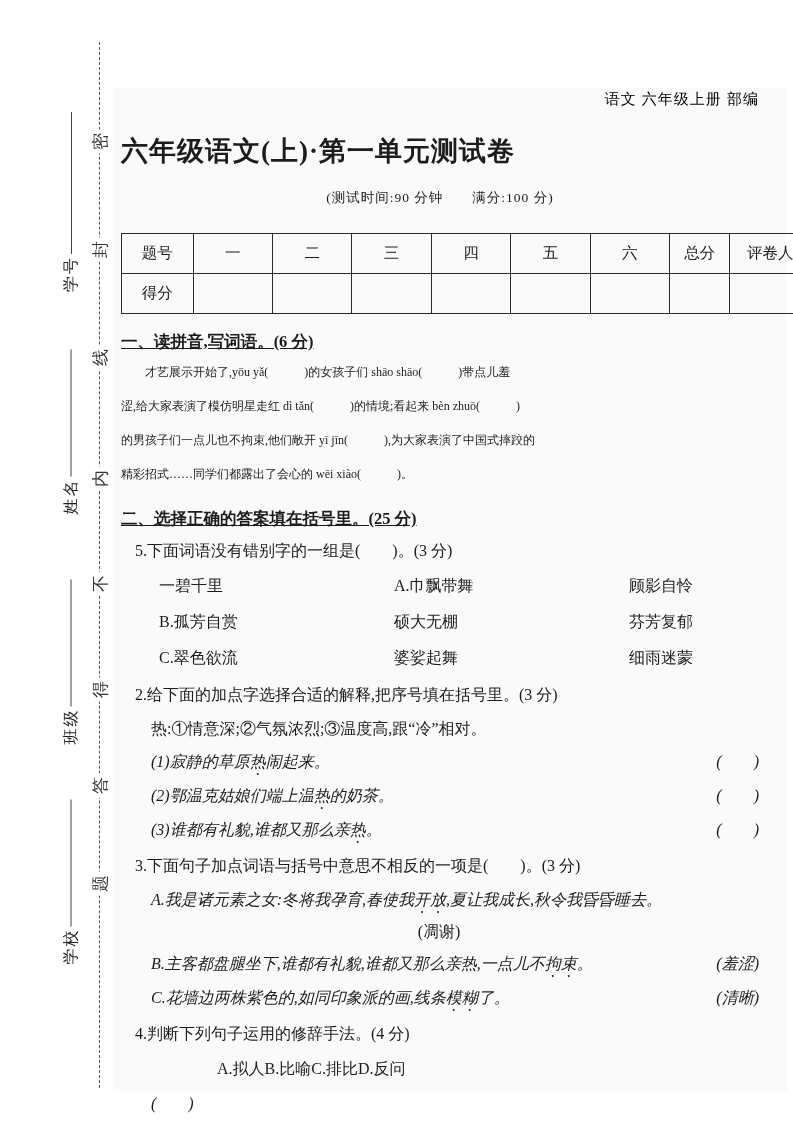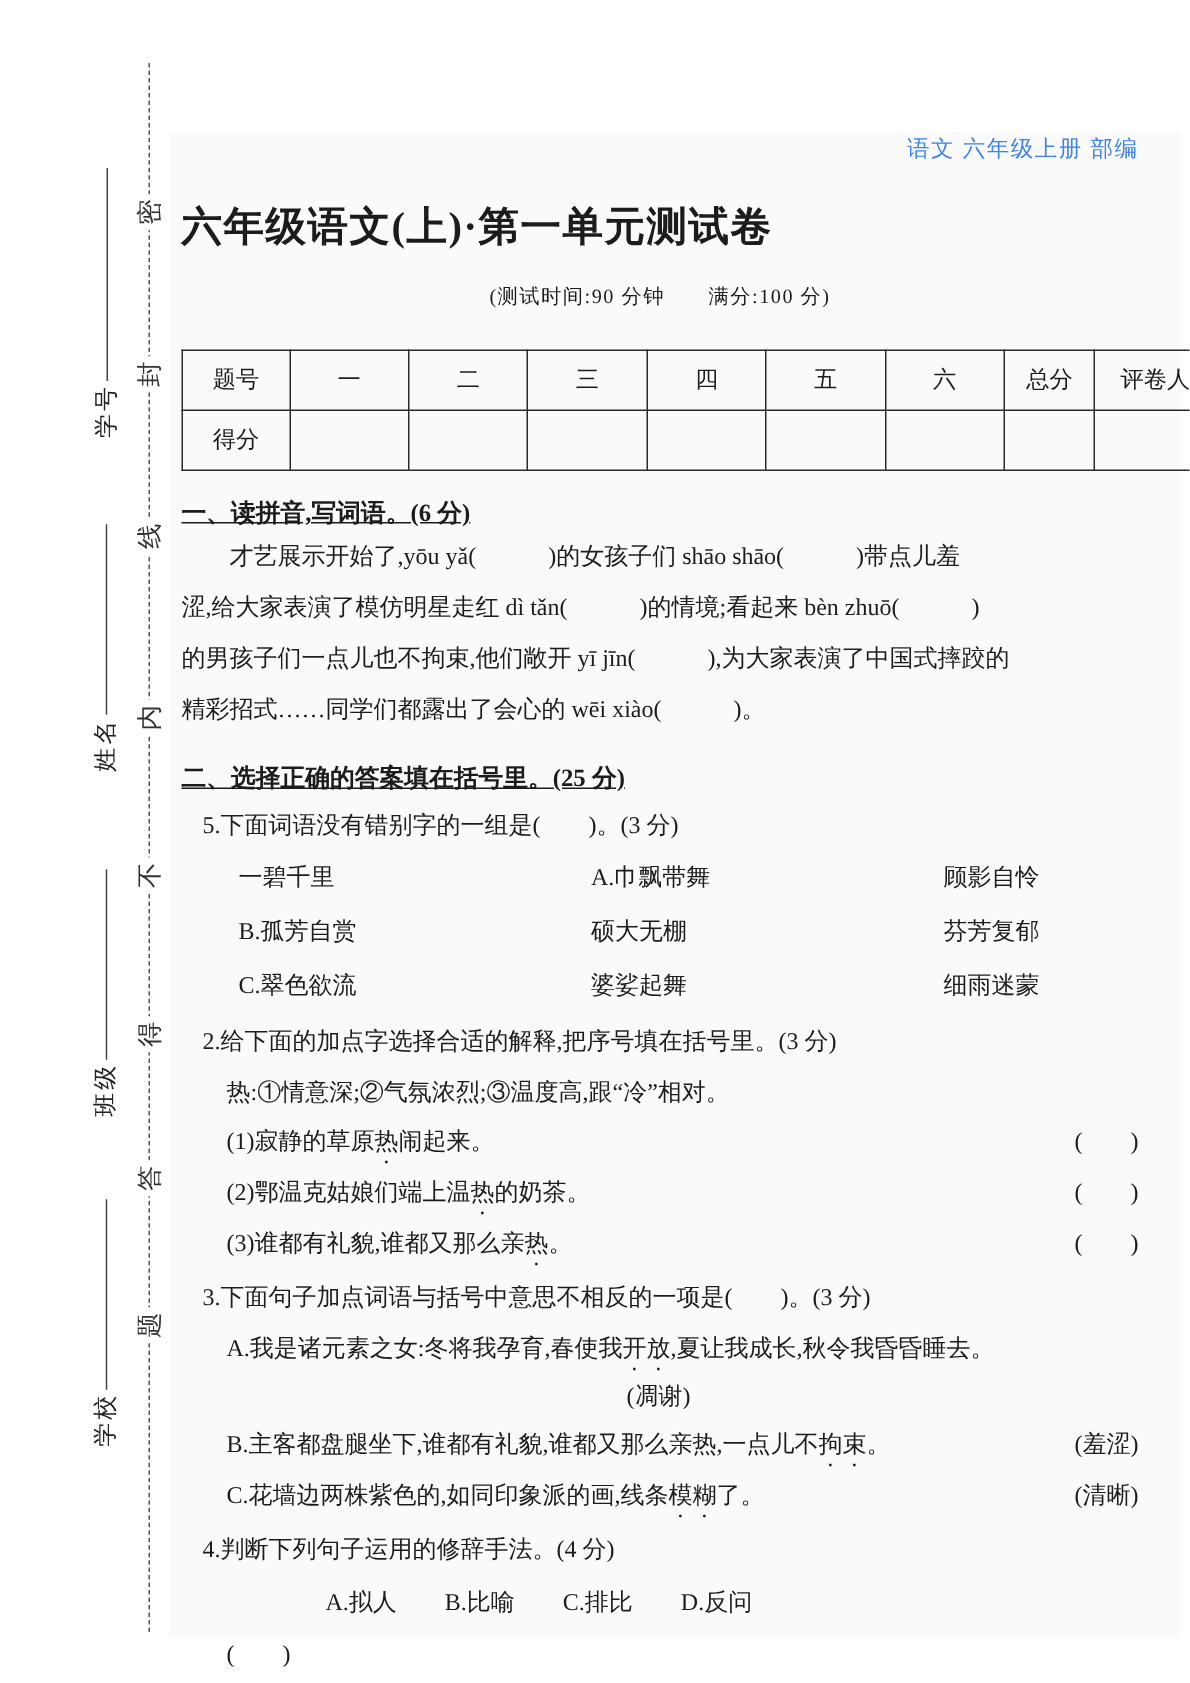--- a/index.html
+++ b/index.html
@@ -19,45 +19,45 @@
   .mlabel-row .mline { flex:1; border-top:1.2px solid #444; margin-left:2px; }
 
   
   .content { position:absolute; left:113px; top:88px; width:674px; height:1004px;
              background:#fafafa; padding:2px 28px 10px 8px;
              display:flex; flex-direction:column; }
   .scan-white { position:absolute; left:113px; top:88px; width:338px; height:21px; background:#ffffff; }
   .redaction-bar { position:absolute; left:115px; top:94px; width:117px; height:18px; background:#0a0a0a; }
 
   .hdr-row { display:flex; justify-content:flex-end; font-size:15px;
-             font-family:"Liberation Sans","DejaVu Sans",sans-serif; color:#3b82f6;
+             font-family:"Liberation Sans","DejaVu Sans",sans-serif; color:#000000;
              letter-spacing:1px; height:22px; }
   .title { font-size:27px; font-weight:bold; letter-spacing:1px;
            margin-top:24px; }
   .subtitle { text-align:center; font-size:13.5px; margin-top:20px; letter-spacing:1px; }
 
   table.score { border-collapse:collapse; margin-top:26px; width:690px; }
   table.score th, table.score td { border:1.4px solid #2a2a2a; height:40px;
            font-size:15.5px; font-weight:normal; text-align:center; vertical-align:middle; }
   .c-qn { width:64px; } .c-n { width:71px; } .c-tot { width:54px; } .c-ev { width:72px; }
 
   .sec-heading { font-size:16.5px; font-weight:bold; margin-top:15px; line-height:26px;text-decoration:underline; }
-  .tline { font-size:16px; line-height:34px; white-space:pre-wrap; }
+  .tline { font-size:12px; line-height:34px; white-space:pre-wrap; }
   .indent2 { text-indent:2em; }
   .stem { font-size:16px; line-height:34px; margin-left:14px; margin-top:2px; }
   .wordrow { display:flex; margin-left:38px; font-size:16px; line-height:36px; }
   .wordrow span:nth-child(1){ width:235px; } .wordrow span:nth-child(2){ width:235px; }
   .itemrow { display:flex; justify-content:space-between; margin-left:30px;
-             font-size:16px; line-height:33px; }
+             font-size:16px; line-height:33px;font-style:italic; }
   .itemrow .br { white-space:pre; }
   .defline { margin-left:30px; font-size:16px; line-height:33px; }
   .em { -webkit-text-emphasis:filled dot #1c1c1c; -webkit-text-emphasis-position:under right;
         text-emphasis:filled dot #1c1c1c; text-emphasis-position:under right; }
   .ans-own-line { text-align:center; font-size:16px; line-height:30px; padding-right:2px; }
-  .optrow { display:flex; gap:32px; padding-left:96px; font-size:16px; line-height:36px; }
+  .optrow { display:flex; padding-left:96px; font-size:16px; line-height:36px; }
   .footer { margin-top:auto; text-align:center; font-size:15px; letter-spacing:2px; padding-bottom:14px; }
 </style>
 </head>
 <body>
 
 <div class="page">
 
   <div class="seal-line"></div>
   <span class="seal-char" style="top:128px">密</span>
   <span class="seal-char" style="top:236px">封</span>

